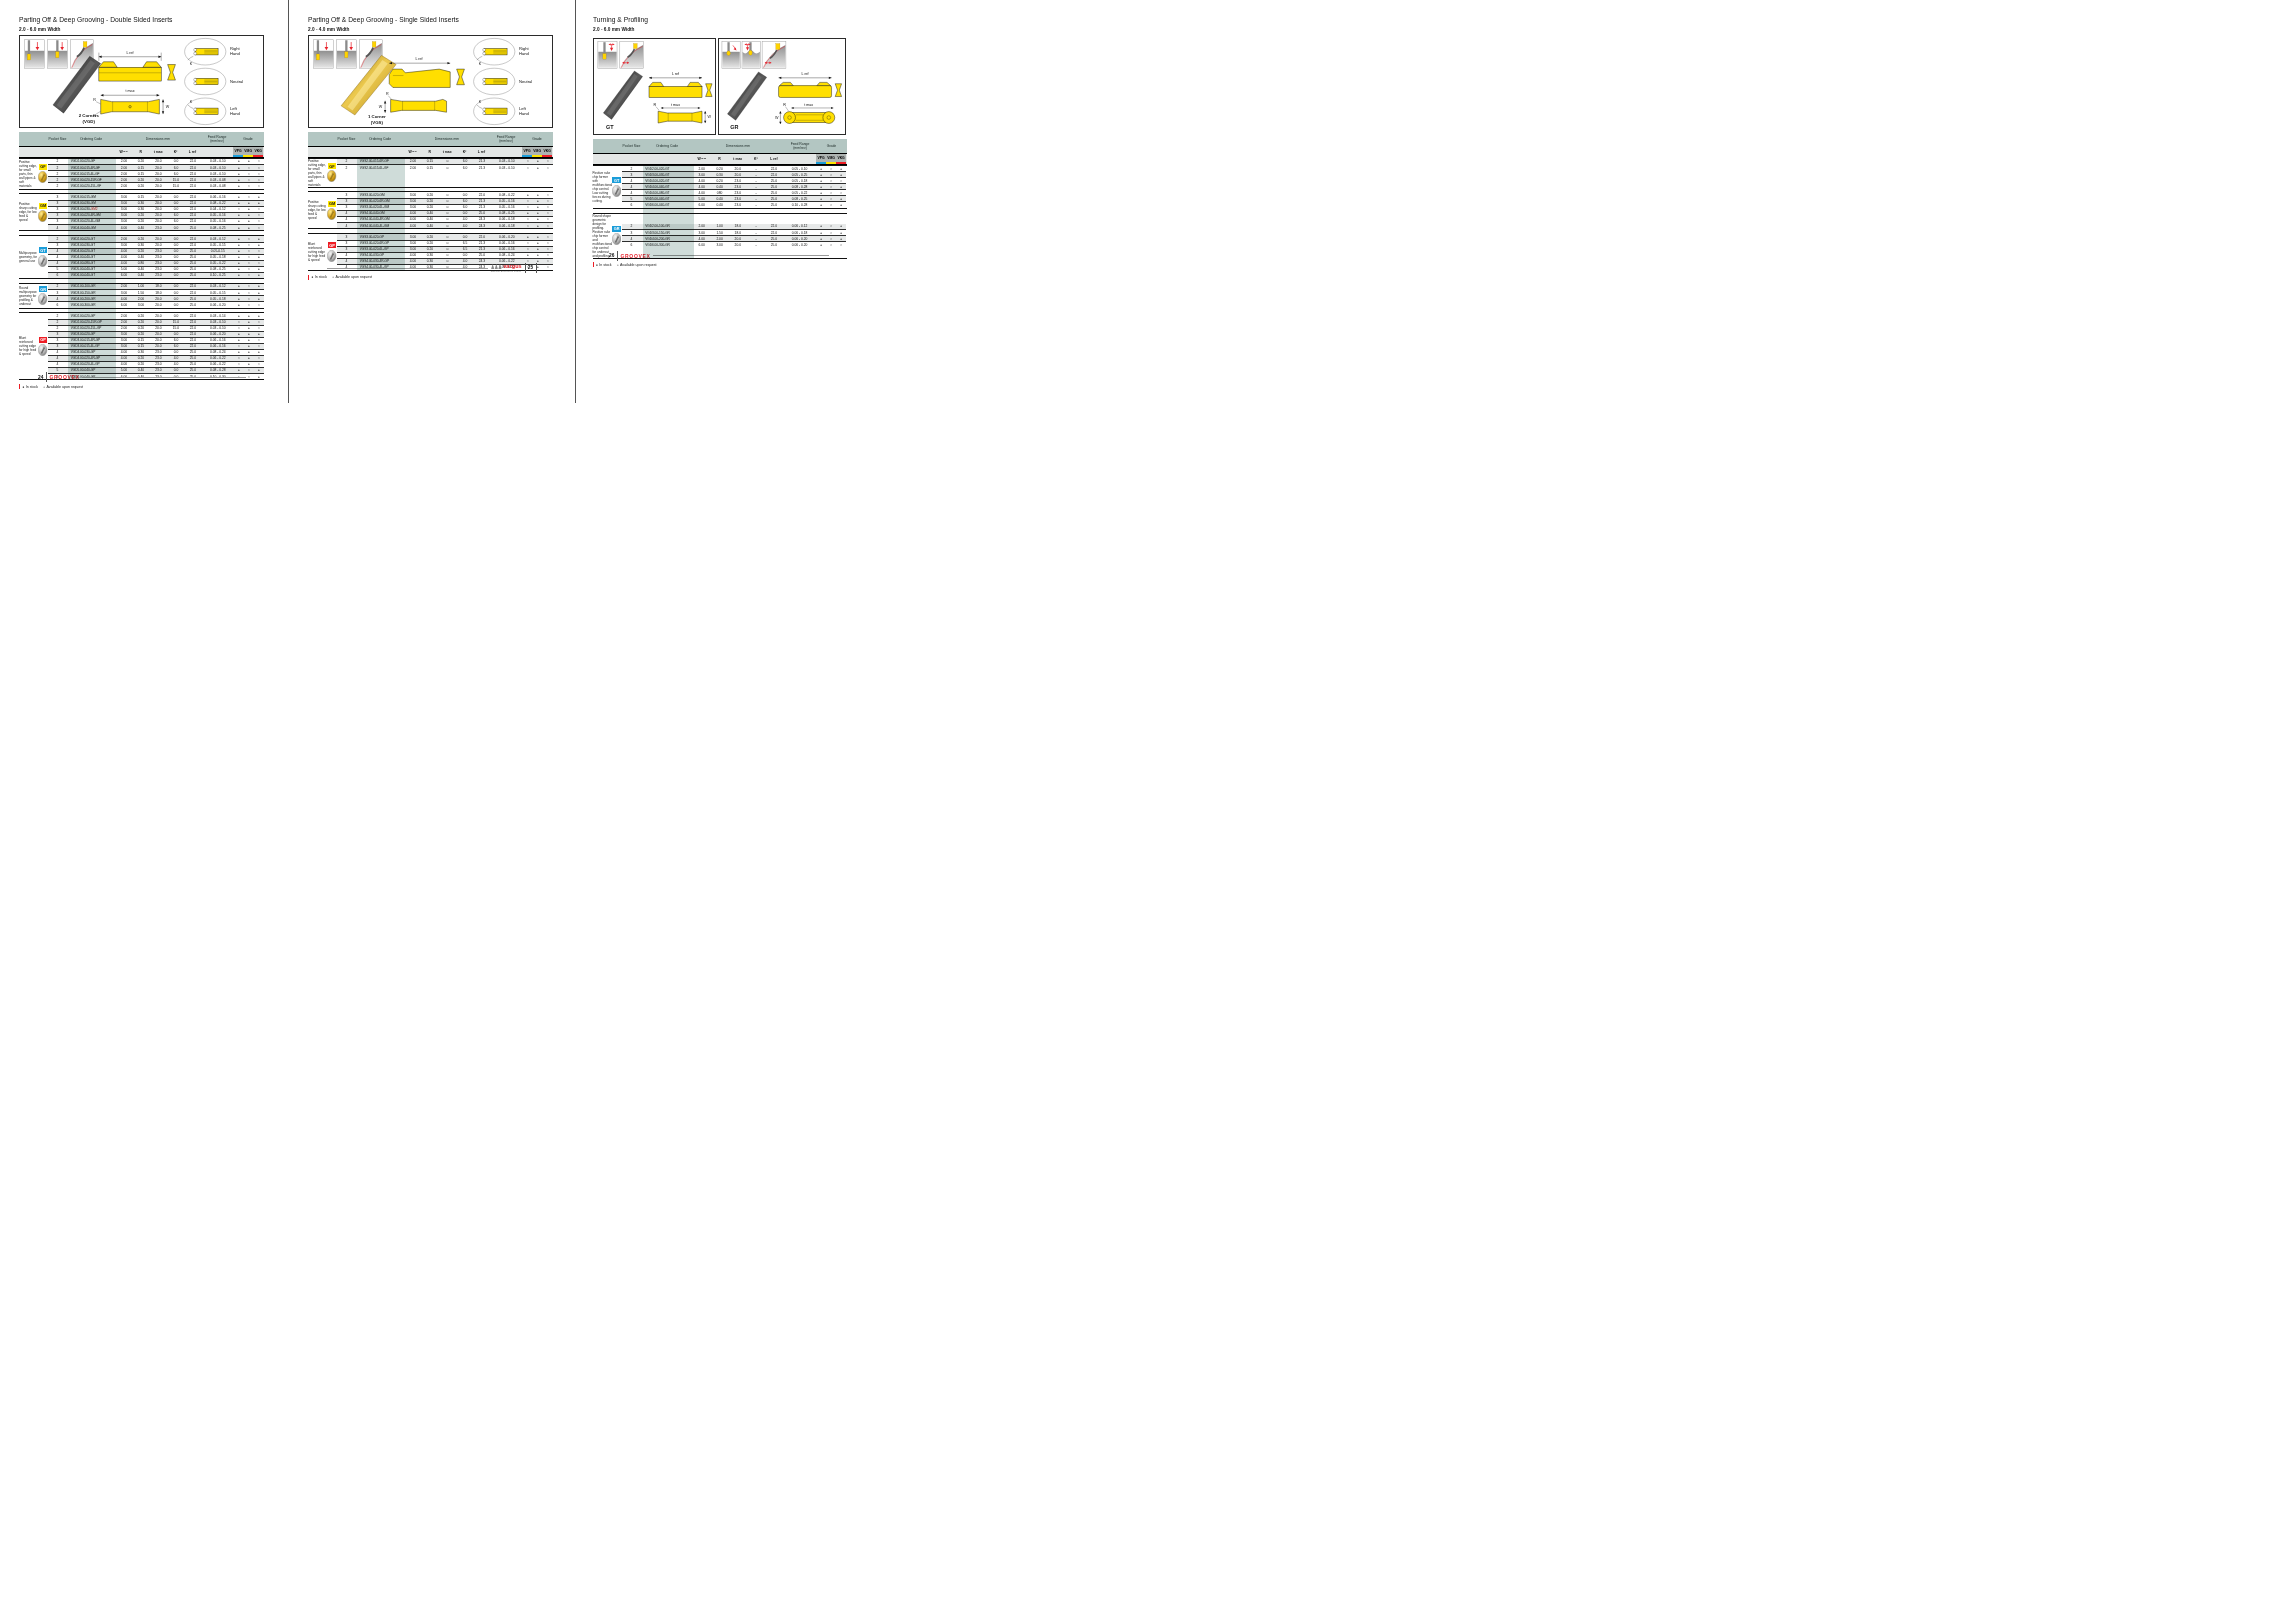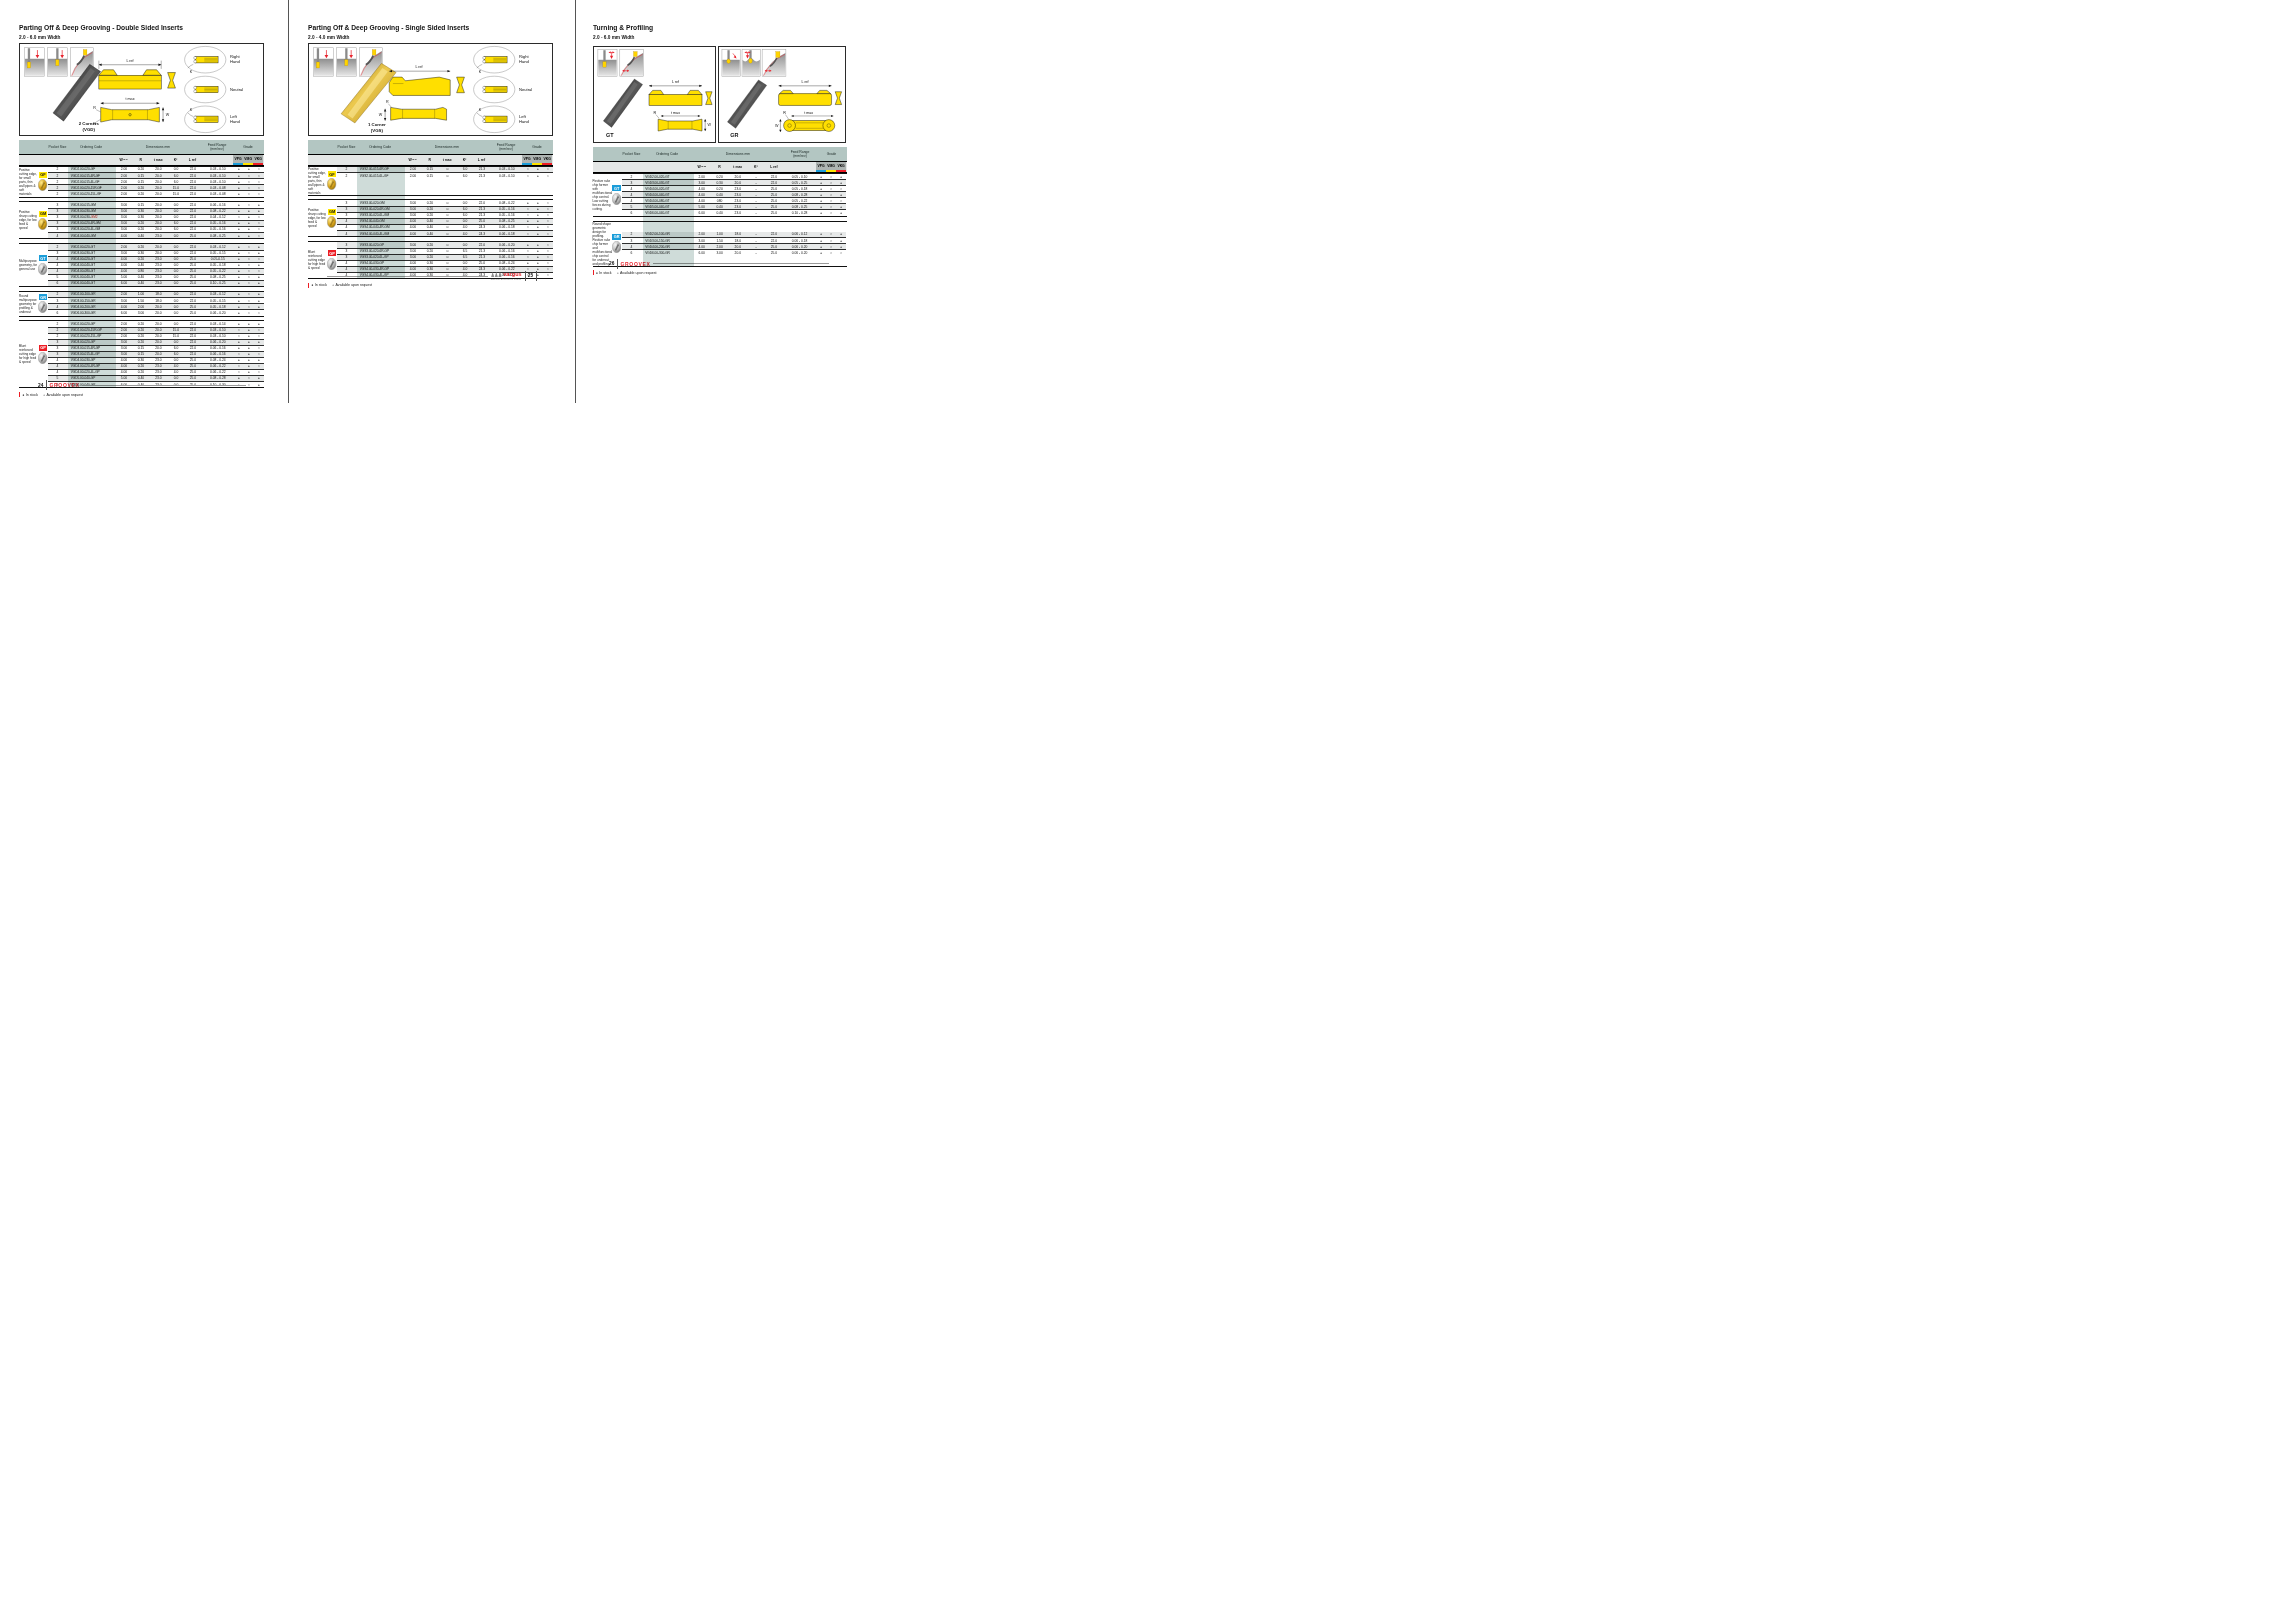--- a/index.html
+++ b/index.html
@@ -5,21 +5,21 @@
   *{box-sizing:border-box;margin:0;padding:0}
   html,body{background:#fff}
   body{width:854px;height:403px;position:relative;font-family:"Liberation Sans",sans-serif;overflow:hidden;color:#111}
   .page{position:absolute;top:0;height:403px;background:#fff}
   #p1{left:0;width:288px}
   #p2{left:288px;width:288px;border-left:0.5px solid #555;border-right:0.5px solid #555}
   #p3{left:576px;width:279px}
   .content{position:absolute;top:0}
   #p1 .content,#p2 .content{left:19px;width:245px}
   #p3 .content{left:16.5px;width:254px}
-  .title{margin-top:24px;font-weight:700;font-size:7.8px;line-height:8.7px;white-space:nowrap}
+  .title{margin-top:16px;font-weight:400;font-size:7.8px;line-height:8.7px;white-space:nowrap}
   .title>span,.subtitle>span{display:inline-block;transform:scaleX(.86);transform-origin:0 50%;white-space:nowrap}
   .subtitle{font-weight:700;font-size:5.5px;line-height:6.4px;margin-top:0.9px}
   .diag{margin-top:3.2px;border:0.9px solid #2b2b2b;height:93px;position:relative;background:#fff}
   #p3 .diagwrap{display:flex;gap:2.8px;margin-top:3.2px}
   #p3 .diag{height:97px;flex:none}
   svg{display:block}
   .dim{font-size:8px;fill:#111}
   .cap{font-size:9.5px;font-weight:700;fill:#111}
   .hand-label{font-size:9px;fill:#111}
   .biglab{font-size:12px;font-weight:700;fill:#111}

